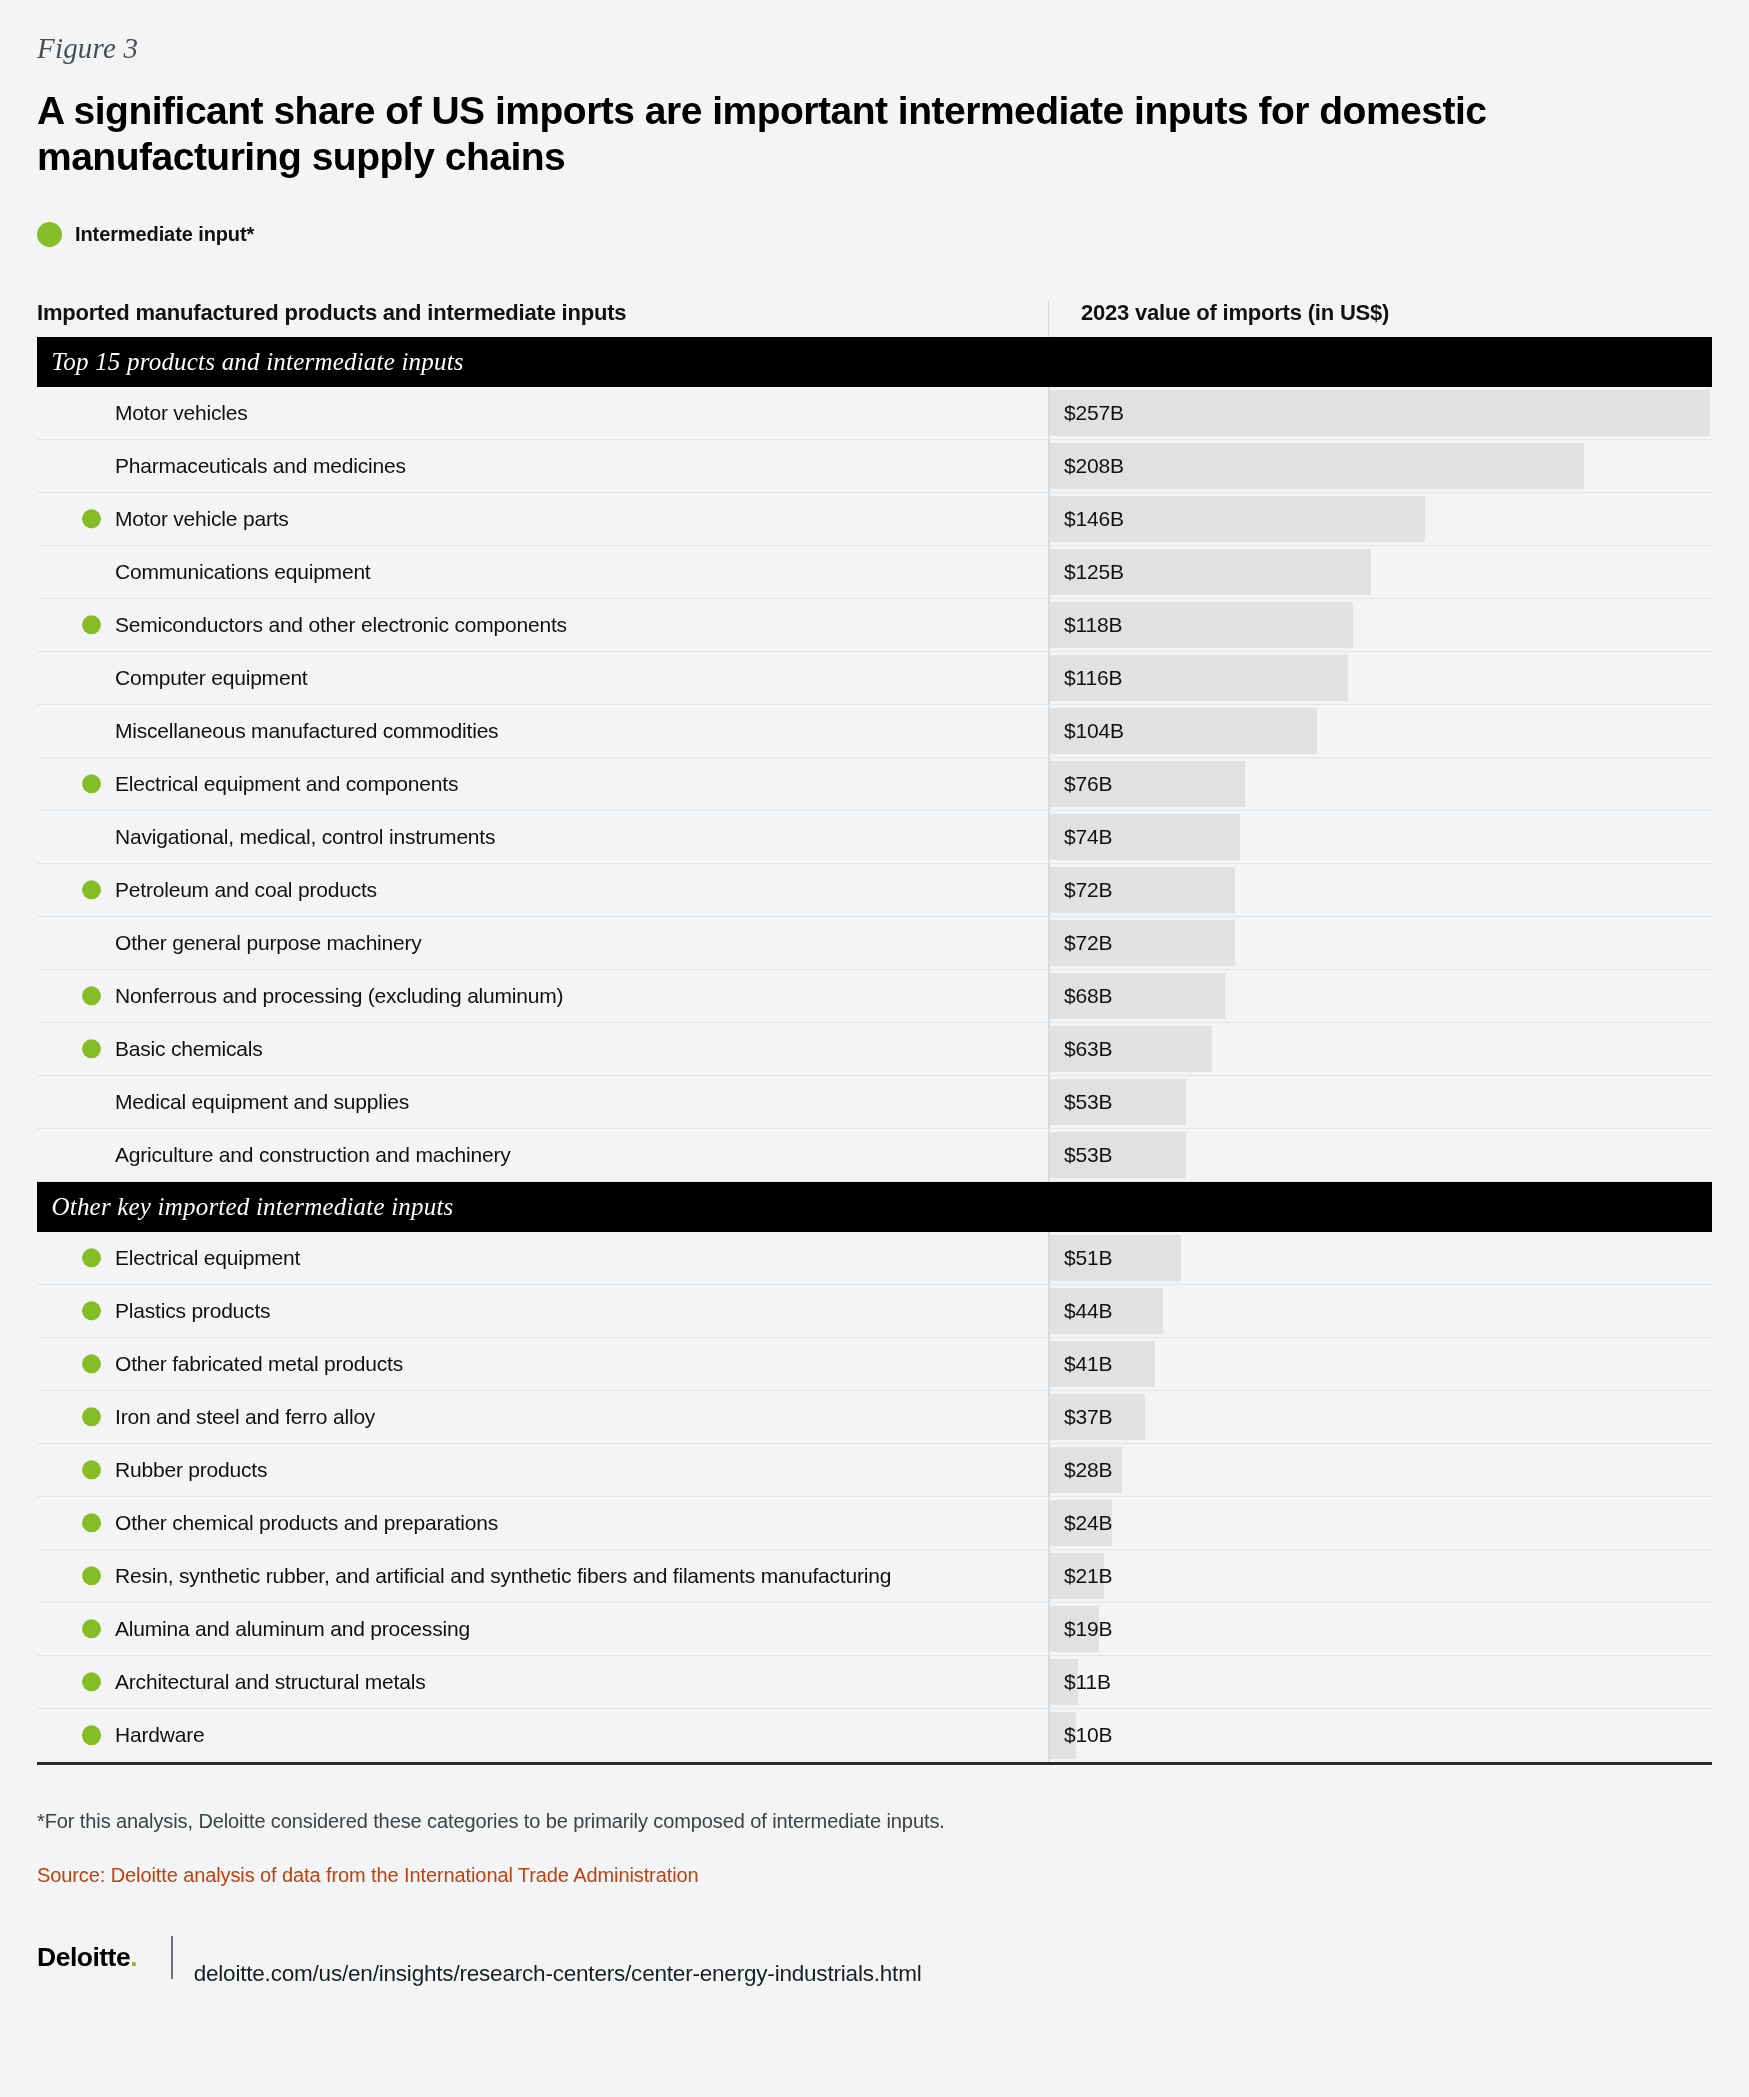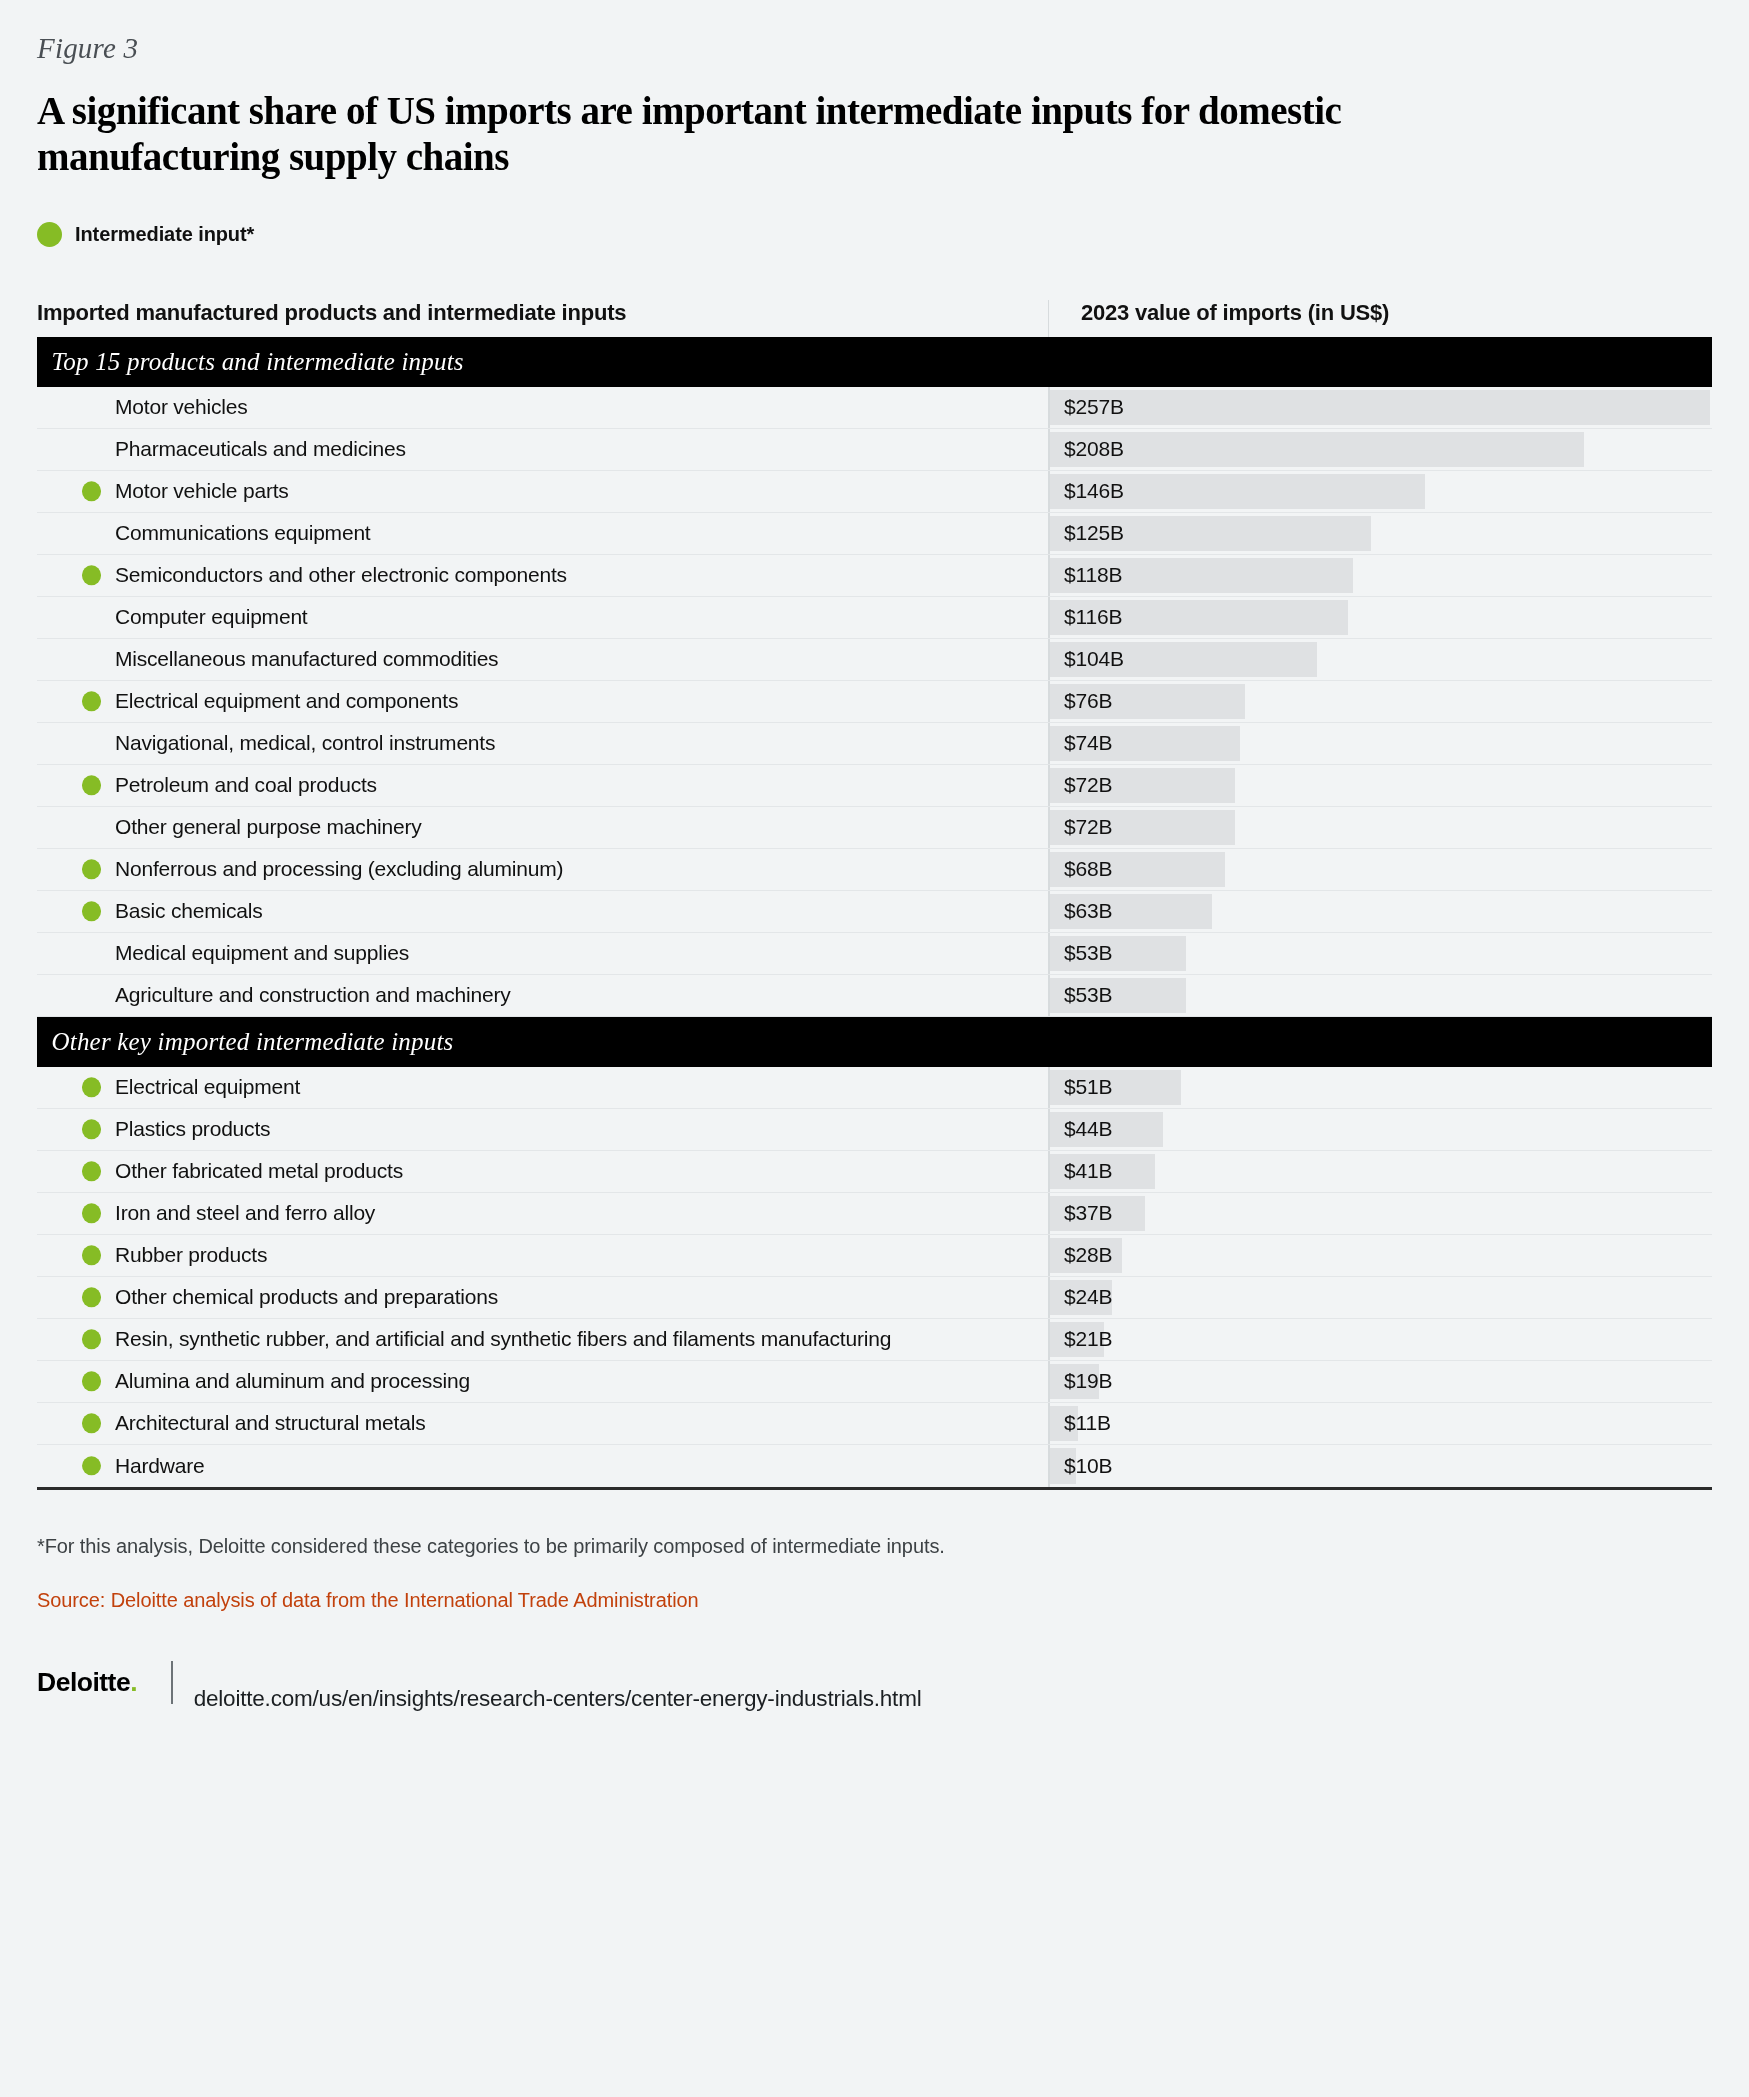--- a/index.html
+++ b/index.html
@@ -27,21 +27,21 @@
   .figure-label {
     padding-top: 32px;
     font-family: "Liberation Serif", serif;
     font-style: italic;
     font-size: 29px;
     color: #4a4f54;
     letter-spacing: 0.2px;
   }
   .chart-title {
     margin-top: 22.5px;
-    font-family: Liberation Serif, serif;
+    font-family: Liberation Sans, sans-serif;
     font-weight: bold;
     font-size: 39px;
     line-height: 1.18;
     letter-spacing: -0.5px;
     color: #000000;
     max-width: 1496px;
   }
 
   
   .legend {
@@ -115,21 +115,21 @@
     font-family: "Liberation Serif", serif;
     font-style: italic;
     font-size: 25px;
     letter-spacing: 0.2px;
   }
   .row {
     position: relative;
     z-index: 1;
     display: flex;
     align-items: stretch;
-    height: 42px;
+    height: 53px;
     border-bottom: 1.6px solid #e3e6e8;
     box-sizing: border-box;
   }
   .row.last {
     border-bottom: none;
   }
   .row-label {
     width: 1011px;
     flex: none;
     display: flex;

